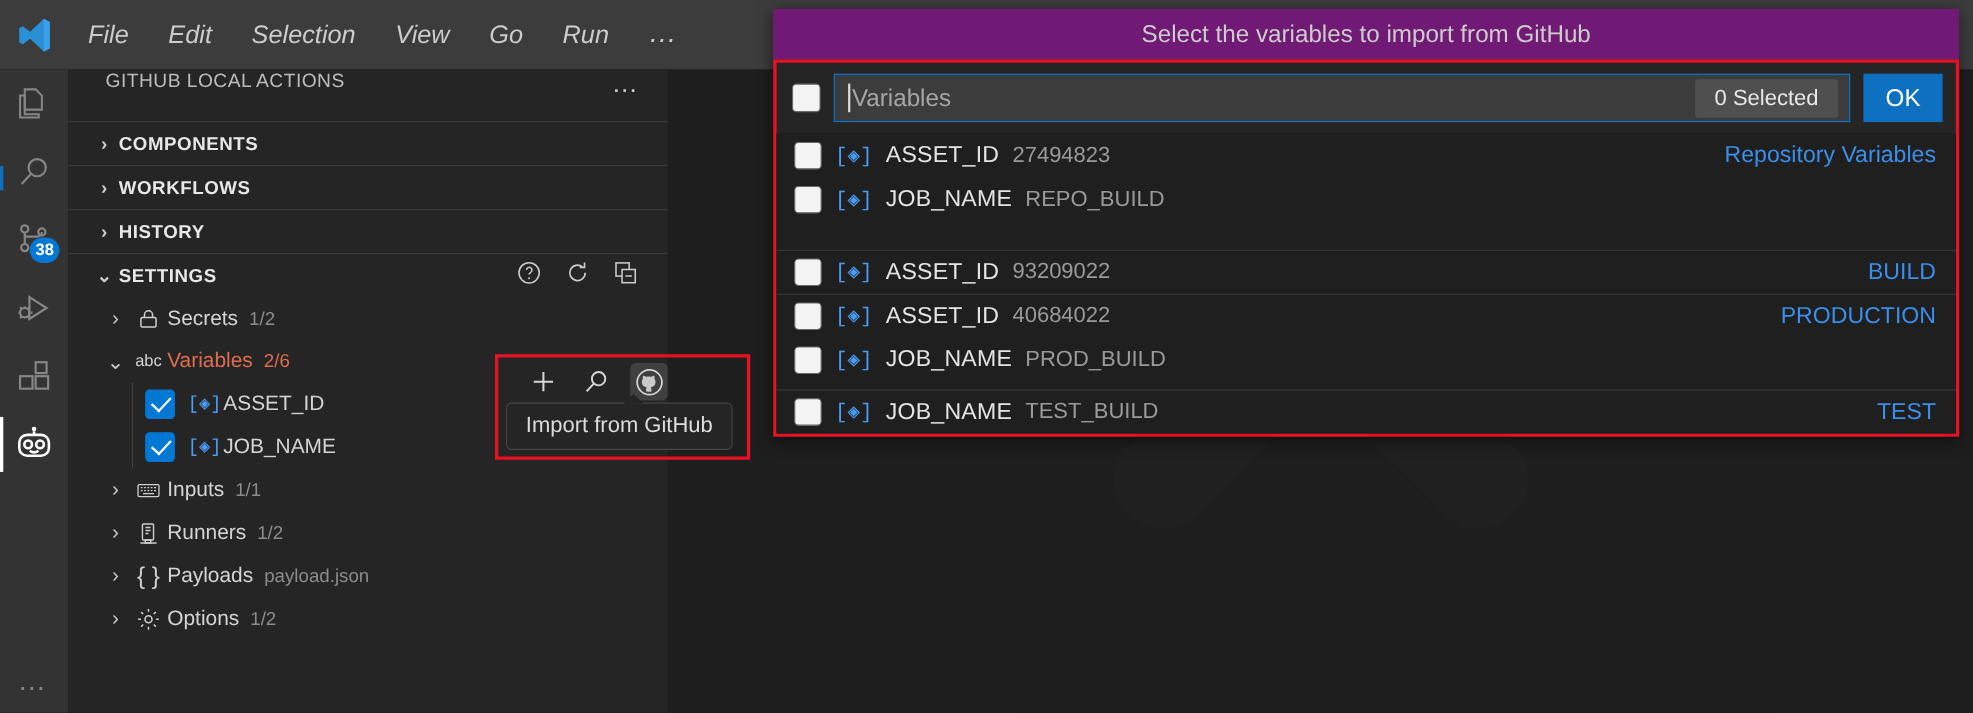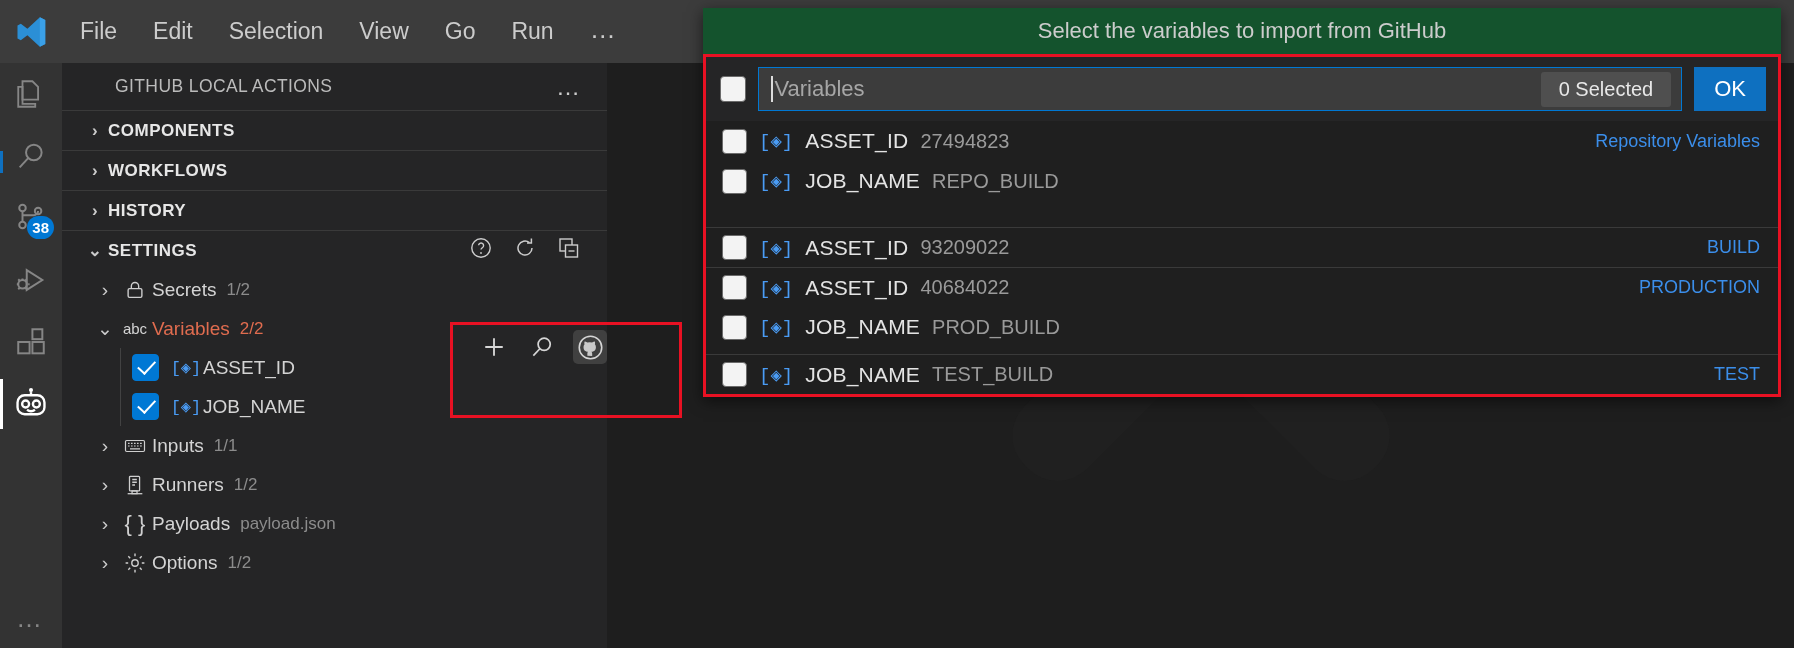--- a/index.html
+++ b/index.html
@@ -10,21 +10,21 @@
     overflow: hidden;
   }
   #root { position: relative; width: 1794px; height: 648px; background: #1e1e1e; }
 
   
   .menubar {
     position: absolute; left: 0; top: 0; width: 1794px; height: 63px;
     background: #3c3c3c; display: flex; align-items: center;
   }
   .vscode-logo { width: 62px; display: flex; justify-content: center; align-items: center; }
-  .menu-items { display: flex; align-items: flex-end; gap: 0px; }
+  .menu-items { display: flex; align-items: flex-end; gap: 0px; font-style: italic; }
   .menu-item {
     color: #cccccc; font-size: 23px; padding: 4px 18px; white-space: nowrap;
     line-height: 1.2;
   }
   .menu-item.dots { font-size: 26px; letter-spacing: 2px; padding-top: 0; }
 
   
   .activitybar {
     position: absolute; left: 0; top: 63px; width: 62px; height: 585px;
     background: #333333; display: flex; flex-direction: column; align-items: center;
@@ -47,21 +47,21 @@
     display: flex; align-items: center; justify-content: center; padding: 0 5px;
   }
   .act-dots { margin-top: auto; margin-bottom: 14px; color: #868686; font-size: 26px; letter-spacing: 4px; }
 
   
   .sidebar {
     position: absolute; left: 62px; top: 63px; width: 545px; height: 585px;
     background: #252526; overflow: hidden;
   }
   .sidebar-title {
-    height: 47px; display: flex; align-items: center; padding: 0 24px 0 53px;
+    height: 47px; display: flex; padding: 0 24px 0 34px;
     color: #bbbbbb; font-size: 17.5px; letter-spacing: 0.4px;
   }
   .sidebar-title .more { margin-left: auto; font-size: 24px; letter-spacing: 3px; color: #cccccc; }
 
   .section {
     height: 40px; display: flex; align-items: center; padding-left: 20px;
     border-top: 1px solid #3a3a3a; color: #e7e7e7; font-size: 17px; font-weight: bold;
     letter-spacing: 0.5px;
   }
   .chev { width: 26px; display: inline-flex; justify-content: center; color: #cccccc; flex: none; }
@@ -125,21 +125,21 @@
     position: absolute; left: 50%; top: 50%; transform: translate(-50%,-46%);
     opacity: 1;
   }
 
   
   .dialog {
     position: absolute; left: 703px; top: 8px; width: 1078px; z-index: 60;
     box-shadow: 0 4px 14px rgba(0,0,0,0.55);
   }
   .dialog-title {
-    height: 46px; background: #14532d; color: #cccccc; font-size: 22px;
+    height: 46px; background: #701a75; color: #cccccc; font-size: 22px;
     display: flex; align-items: center; justify-content: center;
   }
   .dialog-body {
     background: #252526; border: 3px solid #e81123;
   }
   .qp-input-row { display: flex; align-items: center; padding: 10px 12px 10px 14px; gap: 12px; }
   .qp-allcheck {
     width: 26px; height: 26px; border-radius: 4px; flex: none;
     border: 1px solid #6a6a6a; background: #f3f3f3;
   }
@@ -162,21 +162,21 @@
     height: 40px; display: flex; align-items: center; padding: 0 18px 0 16px; gap: 12px;
     background: #1f1f1f;
   }
   .qp-row.sep { border-top: 1px solid #3a3a3a; }
   .qp-cbx {
     width: 25px; height: 25px; border-radius: 4px; flex: none;
     border: 1px solid #6a6a6a; background: #f3f3f3;
   }
   .qp-name { color: #e4e4e4; font-size: 21px; letter-spacing: 0.2px; }
   .qp-val { color: #9a9a9a; font-size: 20px; }
-  .qp-right { margin-left: auto; color: #3b8eea; font-size: 18px; }
+  .qp-right { margin-left: auto; color: #3b8eea; font-size: 21px; }
   .qp-spacer { height: 26px; background: #1f1f1f; }
   .qp-spacer-sm { height: 7px; background: #1f1f1f; }
 </style>
 </head>
 <body>
 
 <div id="root">
 
   <div class="editor">
     <svg class="watermark" width="520" height="520" viewBox="0 0 100 100">
@@ -311,21 +311,21 @@
       <span class="lbl">Secrets</span>
       <span class="sub">1/2</span>
     </div>
 
     <div class="row depth1 highlight">
       <span class="chev">⌄</span>
       <span class="ic">
         <span style="font-size:15px;color:#d4d4d4;font-family:'Liberation Sans',sans-serif;">abc</span>
       </span>
       <span class="lbl">Variables</span>
-      <span class="sub">2/2</span>
+      <span class="sub">2/6</span>
     </div>
 
     <div class="row depth2">
       <span class="guide"></span>
       <span class="cbx checked"></span>
       <span class="ic">
         <span class="varicon">[◈]</span>
       </span>
       <span class="lbl">ASSET_ID</span>
     </div>
@@ -401,20 +401,21 @@
           <line x1="10" y1="13.6" x2="4" y2="20"></line>
       </svg>
     </span>
     <span class="ib hovered">
       <svg width="27" height="27" viewBox="0 0 24 24" fill="none" stroke="currentColor" stroke-width="1.4">
         <circle cx="12" cy="12" r="10"></circle>
         <path d="M9.2 19.4v-2.1c0-.7.2-1.2.6-1.5-2.3-.3-4-1.1-4-4.3 0-1 .3-1.8.9-2.4-.1-.3-.4-1.2.1-2.4 0 0 .7-.2 2.4.9a8 8 0 014.2 0c1.7-1.1 2.4-.9 2.4-.9.5 1.2.2 2.1.1 2.4.6.6.9 1.4.9 2.4 0 3.2-1.7 4-4 4.3.4.3.7.9.7 1.8v2" fill="currentColor" stroke="none" opacity="0.92"></path>
       </svg>
     </span>
   </div>
+  <div class="tooltip">Import from GitHub</div>
 
   <div class="dialog">
     <div class="dialog-title">Select the variables to import from GitHub</div>
     <div class="dialog-body">
 
       <div class="qp-input-row">
         <span class="qp-allcheck"></span>
         <div class="qp-input">
           <span class="qp-caret"></span>
           <span class="qp-placeholder">Variables</span>

